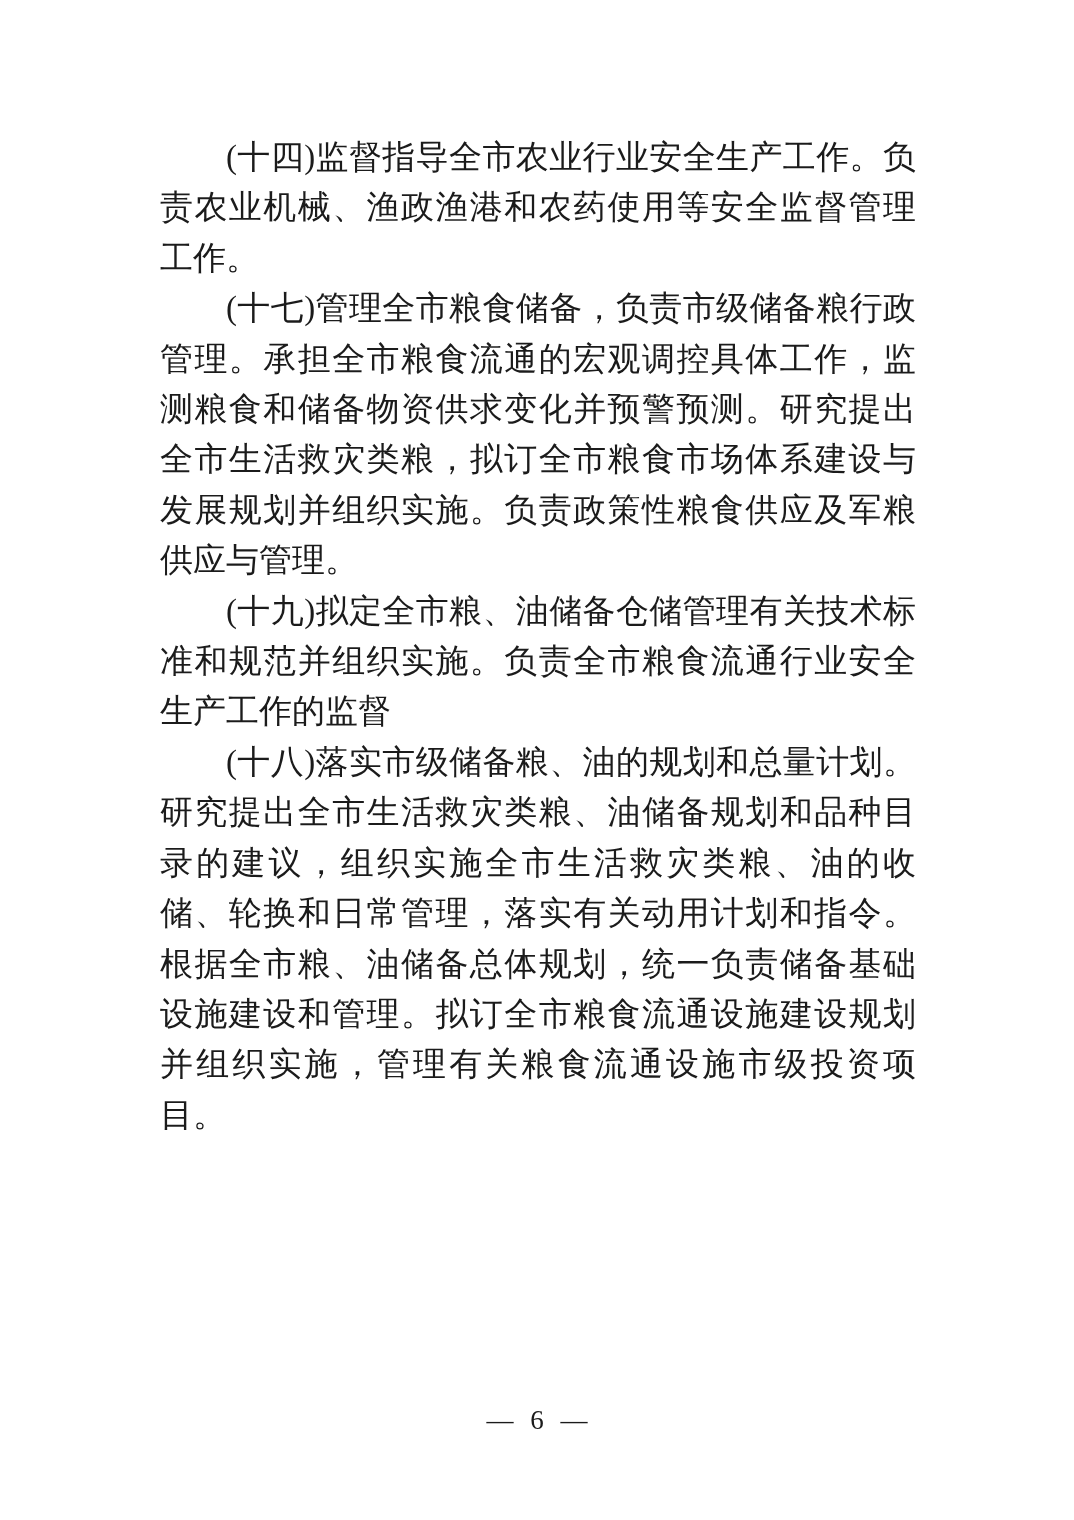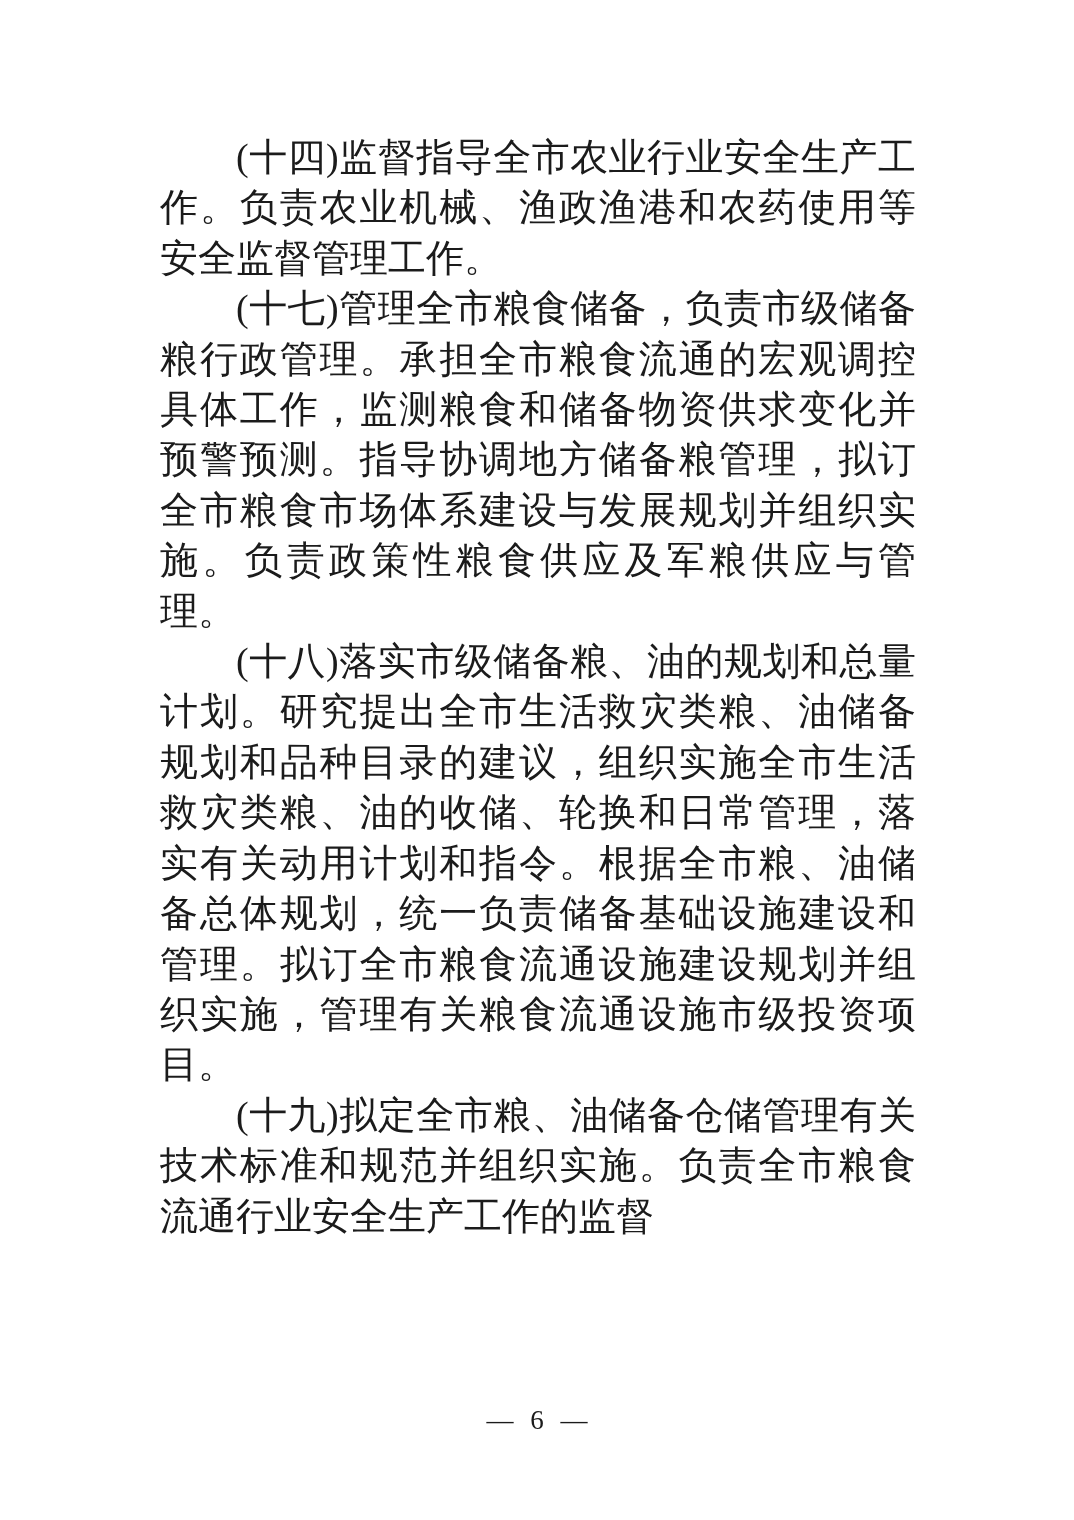--- a/index.html
+++ b/index.html
@@ -21,21 +21,21 @@
     background: #ffffff;
   }
   .content {
     position: absolute;
     left: 160px;
     top: 132px;
     width: 756px;
   }
   .para {
     margin: 0;
-    font-size: 38px;
+    font-size: 33px;
     line-height: 50.4px;
     letter-spacing: 0px;
     text-align: justify;
     text-justify: inter-ideograph;
     text-indent: 2em;
     color: #1b1b1b;
     font-weight: 400;
   }
   .footer {
     position: absolute;
@@ -48,18 +48,18 @@
     word-spacing: 10px;
     color: #1b1b1b;
   }
 </style>
 </head>
 <body>
 
 <div class="page">
   <div class="content">
     <p class="para">(十四)监督指导全市农业行业安全生产工作。负责农业机械、渔政渔港和农药使用等安全监督管理工作。</p>
-    <p class="para">(十七)管理全市粮食储备，负责市级储备粮行政管理。承担全市粮食流通的宏观调控具体工作，监测粮食和储备物资供求变化并预警预测。指导协调地方储备粮管理，拟订全市粮食市场体系建设与发展规划并组织实施。负责政策性粮食供应及军粮供应与管理。</p>
+    <p class="para">(十七)管理全市粮食储备，负责市级储备粮行政管理。承担全市粮食流通的宏观调控具体工作，监测粮食和储备物资供求变化并预警预测。研究提出全市生活救灾类粮，拟订全市粮食市场体系建设与发展规划并组织实施。负责政策性粮食供应及军粮供应与管理。</p>
+    <p class="para">(十九)拟定全市粮、油储备仓储管理有关技术标准和规范并组织实施。负责全市粮食流通行业安全生产工作的监督</p>
     <p class="para">(十八)落实市级储备粮、油的规划和总量计划。研究提出全市生活救灾类粮、油储备规划和品种目录的建议，组织实施全市生活救灾类粮、油的收储、轮换和日常管理，落实有关动用计划和指令。根据全市粮、油储备总体规划，统一负责储备基础设施建设和管理。拟订全市粮食流通设施建设规划并组织实施，管理有关粮食流通设施市级投资项目。</p>
-    <p class="para">(十九)拟定全市粮、油储备仓储管理有关技术标准和规范并组织实施。负责全市粮食流通行业安全生产工作的监督</p>
   </div>
   <div class="footer">— 6 —</div>
 </div>
 
 </body></html>

